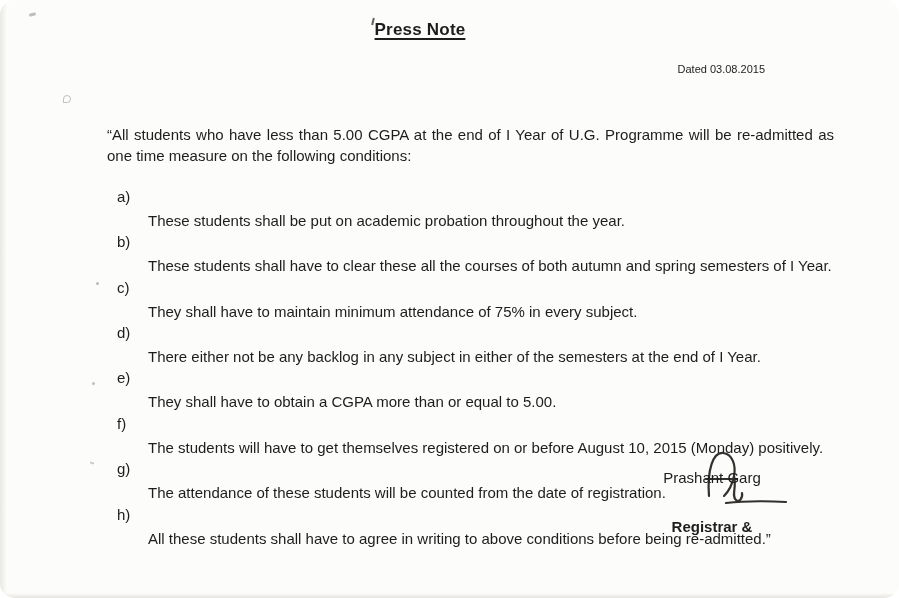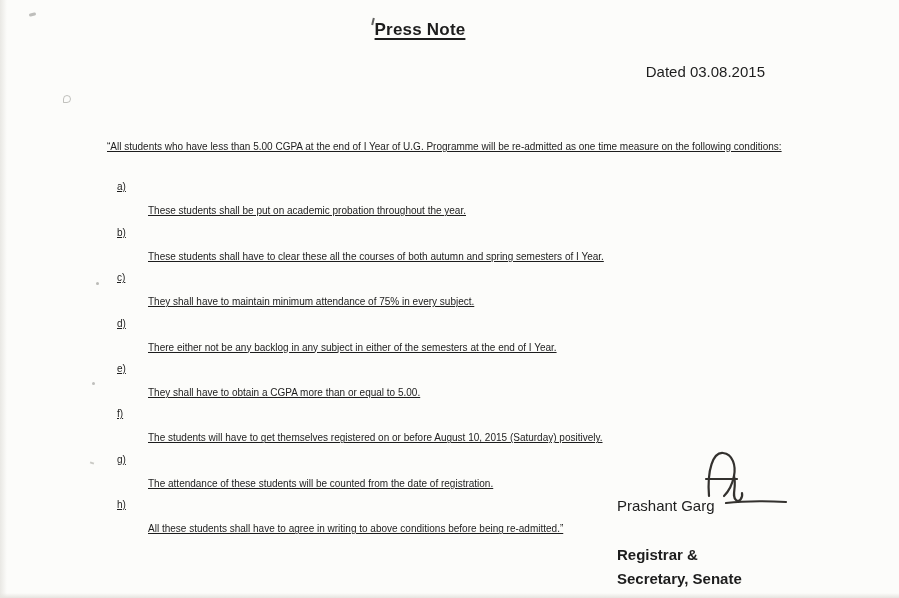--- a/index.html
+++ b/index.html
@@ -8,20 +8,21 @@
     background: #ffffff;
   }
   .page {
     position: relative;
     width: 899px;
     height: 598px;
     background: #fcfcfa;
     overflow: hidden;
     font-family: "Liberation Sans", sans-serif;
     color: #1d1d1d;
+    border-radius: 15px;
     -webkit-font-smoothing: antialiased;
   }
   
   .edge-left {
     position: absolute; left: 0; top: 0; width: 7px; height: 100%;
     background: linear-gradient(90deg, #e9e8e4, rgba(255,255,255,0));
   }
   .edge-bottom {
     position: absolute; left: 0; bottom: 0; width: 100%; height: 5px;
     background: linear-gradient(0deg, #e6e4df, rgba(255,255,255,0));
@@ -38,31 +39,30 @@
     font-weight: bold;
     letter-spacing: 0.2px;
     text-decoration: underline;
     text-underline-offset: 3px;
     text-decoration-thickness: 1.5px;
   }
   .date-line {
     position: absolute;
     top: 63px;
     right: 134px;
-    font-size: 15px;
+    font-size: 11px;
     margin-left: 20px;
   }
   .body-block {
     position: absolute;
-    top: 136px;
+    top: 124px;
     left: 107px;
     width: 727px;
-    font-size: 10px;
+    font-size: 15px;
     line-height: 21.4px;
-    text-decoration: underline;
   }
   .intro {
     margin: 0 0 19px 0;
     text-align: justify;
   }
   .cond-list { margin: 0; }
   .cond-item {
     display: flex;
     align-items: flex-start;
   }
@@ -77,23 +77,23 @@
     margin-top: 24px;
   }
   .signature-svg {
     position: absolute;
     left: 698px;
     top: 446px;
   }
   .signature-block {
     position: absolute;
     left: 617px;
-    top: 494px;
+    top: 466px;
     width: 190px;
-    text-align: left;
+    text-align: center;
     font-size: 15px;
     line-height: 23px;
   }
   .sig-name { font-weight: normal; margin-bottom: 1px; }
   .sig-role { font-weight: bold; margin-top: 26px; }
   .sig-role + .sig-role { margin-top: 1px; }
   
   .artifact { position: absolute; pointer-events: none; }
   .a1 { left: 29px; top: 13px; width: 7px; height: 3px; background: #8a8a86; opacity: .55; transform: rotate(-12deg); border-radius: 2px; }
   .a2 { left: 63px; top: 95px; width: 6px; height: 6px; border: 1.4px solid #9a9a95; border-radius: 50% 50% 50% 0; opacity: .6; background: transparent; }
@@ -142,21 +142,21 @@
       <div class="cond-item">
         <span class="cond-label">d)</span>
         <span class="cond-text">There either not be any backlog in any subject in either of the semesters at the end of I Year.</span>
       </div>
       <div class="cond-item">
         <span class="cond-label">e)</span>
         <span class="cond-text">They shall have to obtain a CGPA more than or equal to 5.00.</span>
       </div>
       <div class="cond-item">
         <span class="cond-label">f)</span>
-        <span class="cond-text">The students will have to get themselves registered on or before August 10, 2015 (Saturday) positively.</span>
+        <span class="cond-text">The students will have to get themselves registered on or before August 10, 2015 (Monday) positively.</span>
       </div>
       <div class="cond-item">
         <span class="cond-label">g)</span>
         <span class="cond-text">The attendance of these students will be counted from the date of registration.</span>
       </div>
       <div class="cond-item">
         <span class="cond-label">h)</span>
         <span class="cond-text">All these students shall have to agree in writing to above conditions before being re-admitted.”</span>
       </div>
     </div>
@@ -167,16 +167,15 @@
       <path d="M11,50 C9,24 15,6 25,7 C35,8 38,20 36,30 C34,40 29,47 26,50"></path>
       <path d="M8,33 L39,33"></path>
       <path d="M36,30 C39,42 33,49 38,54 C41,57 45,52 44,47"></path>
       <path d="M28,57 C45,55 70,55 88,56"></path>
     </g>
   </svg>
 
   <div class="signature-block">
     <div class="sig-name">Prashant Garg</div>
     <div class="sig-role">Registrar &amp;</div>
-    <div class="sig-role">Secretary, Senate</div>
   </div>
 
 </div>
 
 </body></html>

